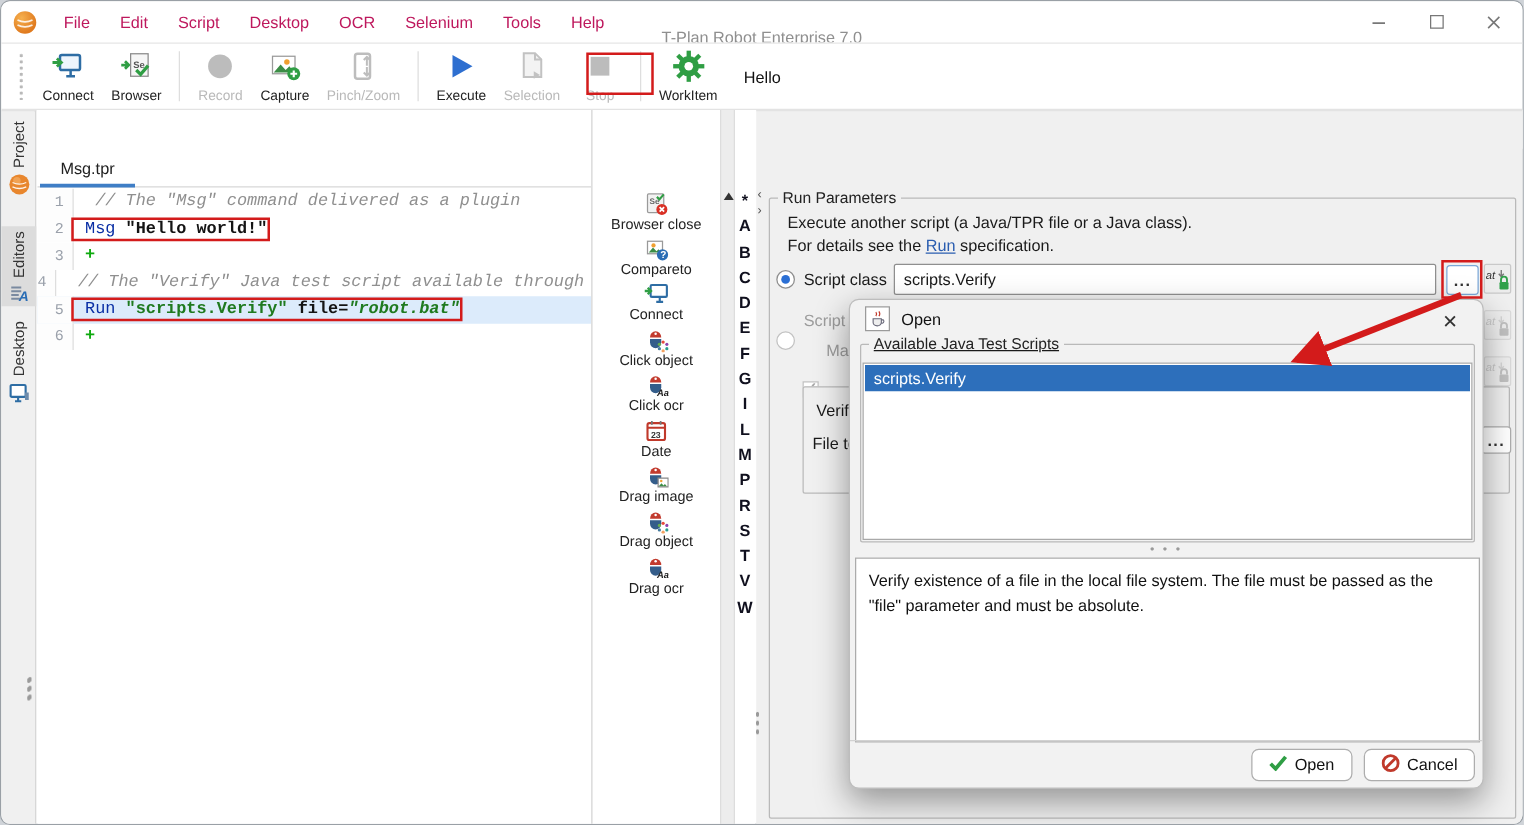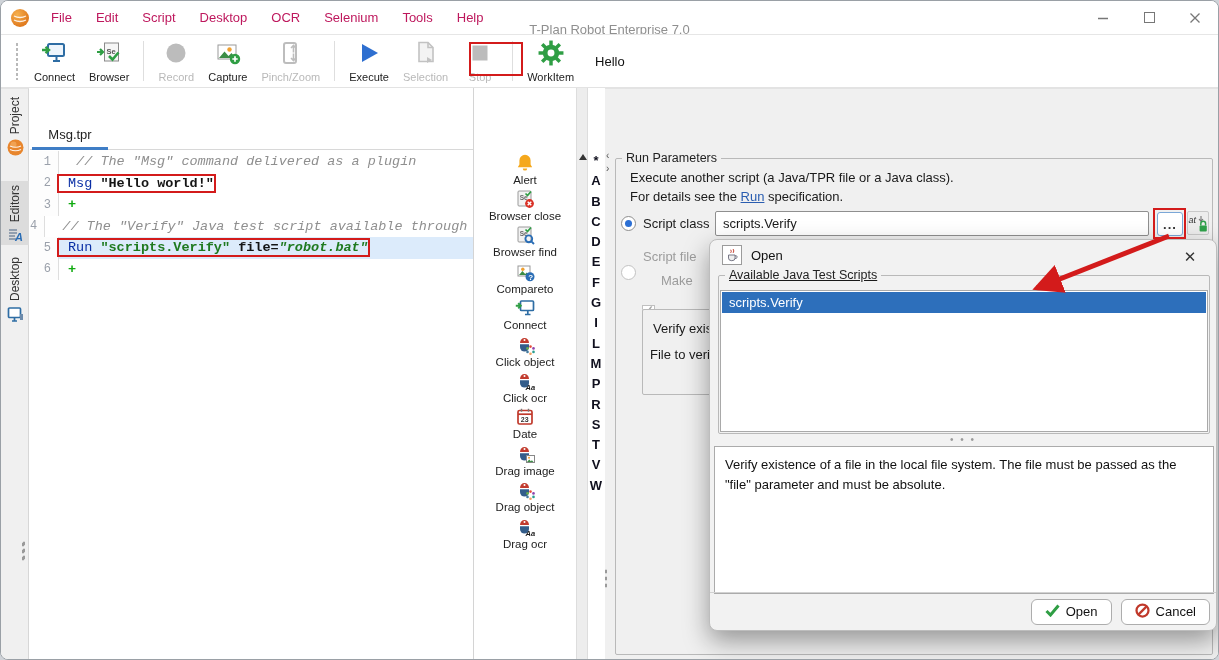--- a/index.html
+++ b/index.html
@@ -85,21 +85,21 @@
   .radio.checked::after { content:""; position:absolute; inset:3px; border-radius:50%; background:#2b6fd4; }
   .radio.disabled { border-color:#c2c2c2; }
   .field { background:#fff; border:1px solid #8f8f8f; border-radius:2px; display:flex; align-items:center; padding:0 7px; }
   .mini-btn { background:#fff; border:1px solid #7ba7d7; border-radius:3px; display:flex; align-items:center; justify-content:center; font-weight:bold; color:#333; letter-spacing:1px; }
   .gray-text { color:#9c9c9c; }
   .checkbox { width:13px; height:13px; border:1px solid #c0c0c0; background:#fff; position:relative; }
   .checkbox.checked::after { content:"✓"; position:absolute; top:-3px; left:1px; color:#a7a7a7; font-size:12px; font-weight:bold; }
   .link { color:#2a5db0; text-decoration:underline; }
 
   
-  .dialog { position:absolute; left:708px; top:238px; width:508px; height:392px; background:#f2f2f2; border:1px solid #bdbdbd;
+  .dialog { position:absolute; left:678px; top:238px; width:508px; height:392px; background:#f2f2f2; border:1px solid #bdbdbd;
             border-radius:8px; box-shadow:0 10px 26px rgba(0,0,0,.38); z-index:10; }
   .dlg-title { position:absolute; left:0; top:0; width:100%; height:30px; display:flex; align-items:center; }
   .java-box { width:20px; height:20px; border:1px solid #9b9b9b; background:#fff; margin-left:12px; display:flex; align-items:center; justify-content:center; }
   .dlg-title .t { margin-left:9px; color:#111; }
   .dlg-close { position:absolute; right:14px; top:6px; width:24px; height:22px; display:flex; align-items:center; justify-content:center; font-size:15px; color:#333; }
   .dlg-group { position:absolute; left:8px; top:28px; width:492px; height:166px; }
   .dlg-list { position:absolute; left:1px; top:8px; right:1px; bottom:1px; background:#fff; border:1px solid #a9a9a9; }
   .dlg-row-sel { margin:1px; height:21px; background:#2d6fbb; color:#fff; display:flex; align-items:center; padding-left:7px; }
   .dlg-splitdots { position:absolute; left:50%; top:198px; transform:translateX(-50%); color:#9a9a9a; font-size:10px; letter-spacing:2px; line-height:4px; }
   .dlg-desc { position:absolute; left:4px; top:206px; width:500px; height:148px; background:#fff; border:1px solid #ababab; padding:8px 10px; line-height:1.55; color:#111; }
@@ -400,55 +400,34 @@
           <span class="ln">6</span>
           <span class="ct"><span class="sg-plus">+</span></span>
         </div>
       </div>
     <div class="vdots" style="left:-8px; top:452px;"></div>
   </div>
 
   <div class="cmd-panel">
     <div class="cmd-list">
 
-        <div class="cmd-item">
-          <span class="cmd-icon">
-            <svg viewBox="0 0 20 20">
-              <path d="M10 1.8 a5.6 5.6 0 0 1 5.6 5.6 v4.2 l1.6 2.6 h-14.4 l1.6 -2.6 v-4.2 A5.6 5.6 0 0 1 10 1.8z" fill="#f5a81c"></path>
-              <path d="M7.8 15.4 a2.2 2.2 0 0 0 4.4 0z" fill="#f5a81c"></path>
-            </svg>
-          </span>
-          <span class="cmd-label">Alert</span>
-        </div>
 
         <div class="cmd-item">
           <span class="cmd-icon">
             <svg viewBox="0 0 20 20">
               <rect x="3" y="2" width="13" height="15" rx="1" fill="#f2f2f2" stroke="#9a9a9a"></rect>
               <text x="4.7" y="10.5" font-size="6.5" font-weight="bold" fill="#666">Se</text>
               <path d="M10.5 4.5 l2 2 3.5 -4" stroke="#2f9e44" stroke-width="1.7" fill="none"></path>
               <circle cx="14.5" cy="14.5" r="4.4" fill="#d93025"></circle>
               <path d="M12.7 12.7 l3.6 3.6 M16.3 12.7 l-3.6 3.6" stroke="#fff" stroke-width="1.4"></path>
             </svg>
           </span>
           <span class="cmd-label">Browser close</span>
         </div>
 
-        <div class="cmd-item">
-          <span class="cmd-icon">
-            <svg viewBox="0 0 20 20">
-              <rect x="3" y="2" width="13" height="15" rx="1" fill="#f2f2f2" stroke="#9a9a9a"></rect>
-              <text x="4.7" y="10.5" font-size="6.5" font-weight="bold" fill="#666">Se</text>
-              <path d="M10.5 4.5 l2 2 3.5 -4" stroke="#2f9e44" stroke-width="1.7" fill="none"></path>
-              <circle cx="13.8" cy="13.8" r="3.4" fill="none" stroke="#2a6db5" stroke-width="1.9"></circle>
-              <path d="M16.3 16.3 l2.7 2.7" stroke="#2a6db5" stroke-width="1.9"></path>
-            </svg>
-          </span>
-          <span class="cmd-label">Browser find</span>
-        </div>
 
 
         <div class="cmd-item">
           <span class="cmd-icon">
             <svg viewBox="0 0 20 20">
               <rect x="3" y="4" width="12" height="10" fill="#fff" stroke="#999"></rect>
               <circle cx="7.8" cy="7.3" r="1.7" fill="#f0a030"></circle>
               <path d="M4 13 l3.4 -4 2.8 3 1.6 -1.6 2.2 2.6 z" fill="#3c8d46"></path>
               <circle cx="15" cy="14.8" r="4.5" fill="#2a6db5"></circle>
               <text x="13.2" y="17.8" font-size="8" font-weight="bold" fill="#fff">?</text>

